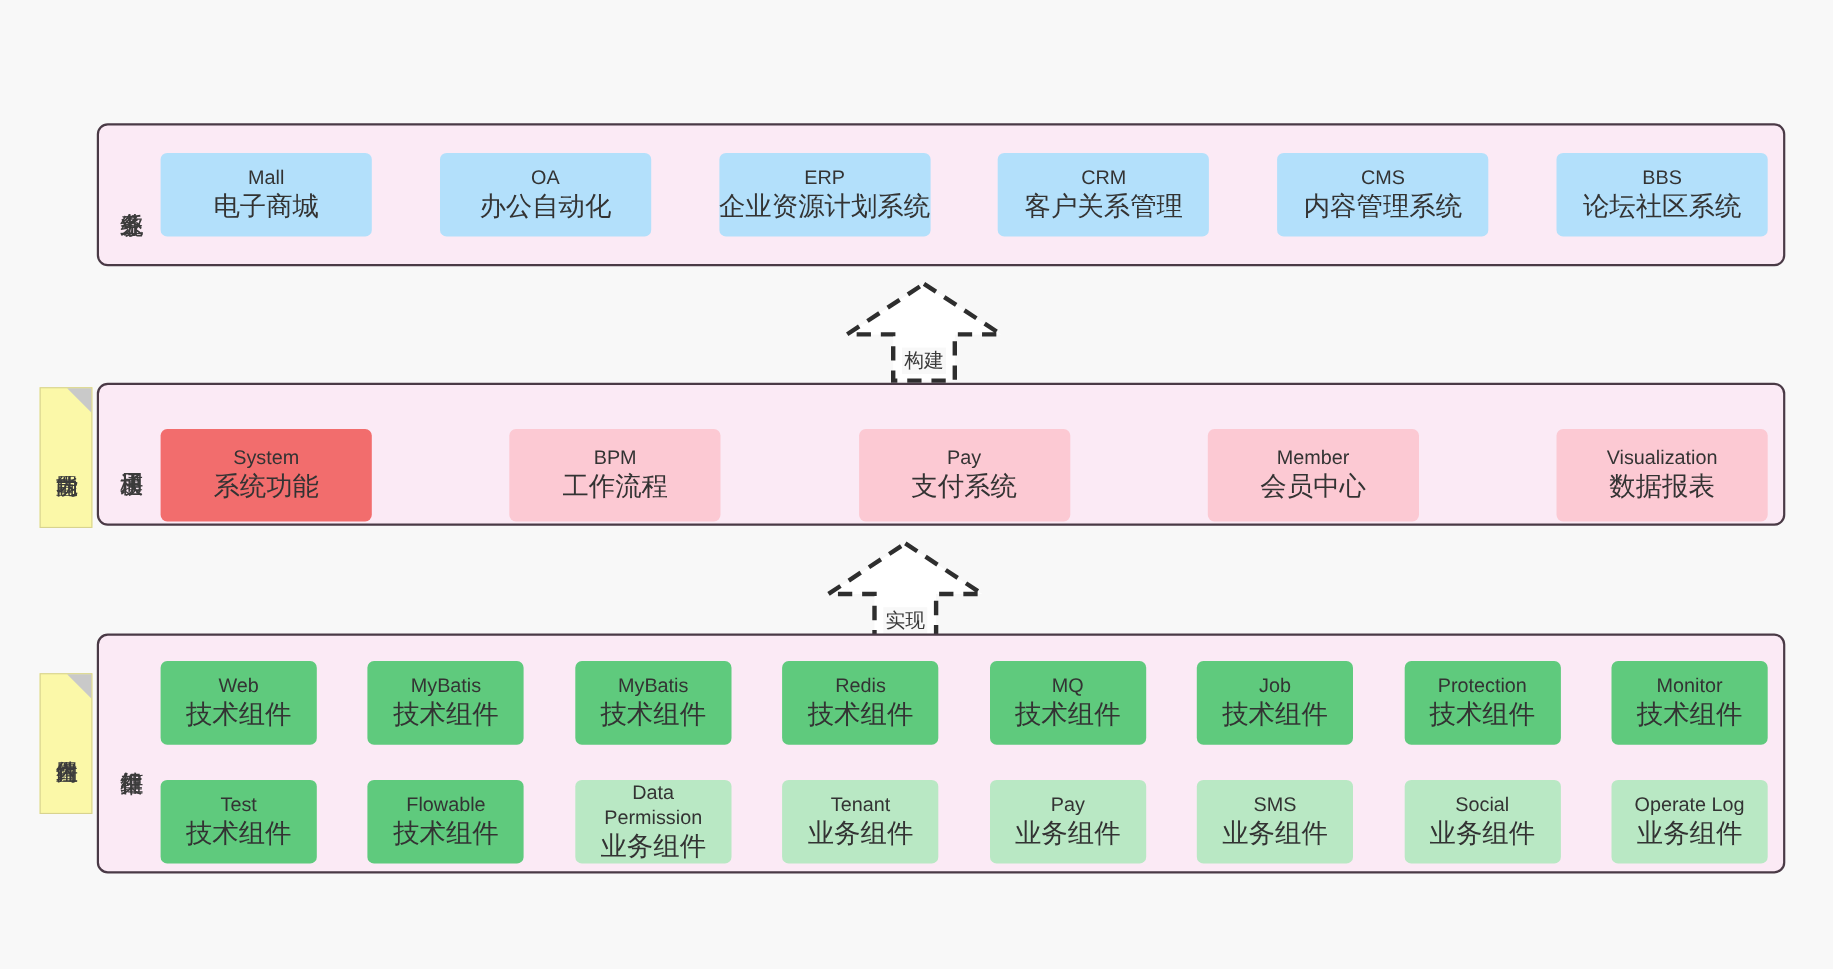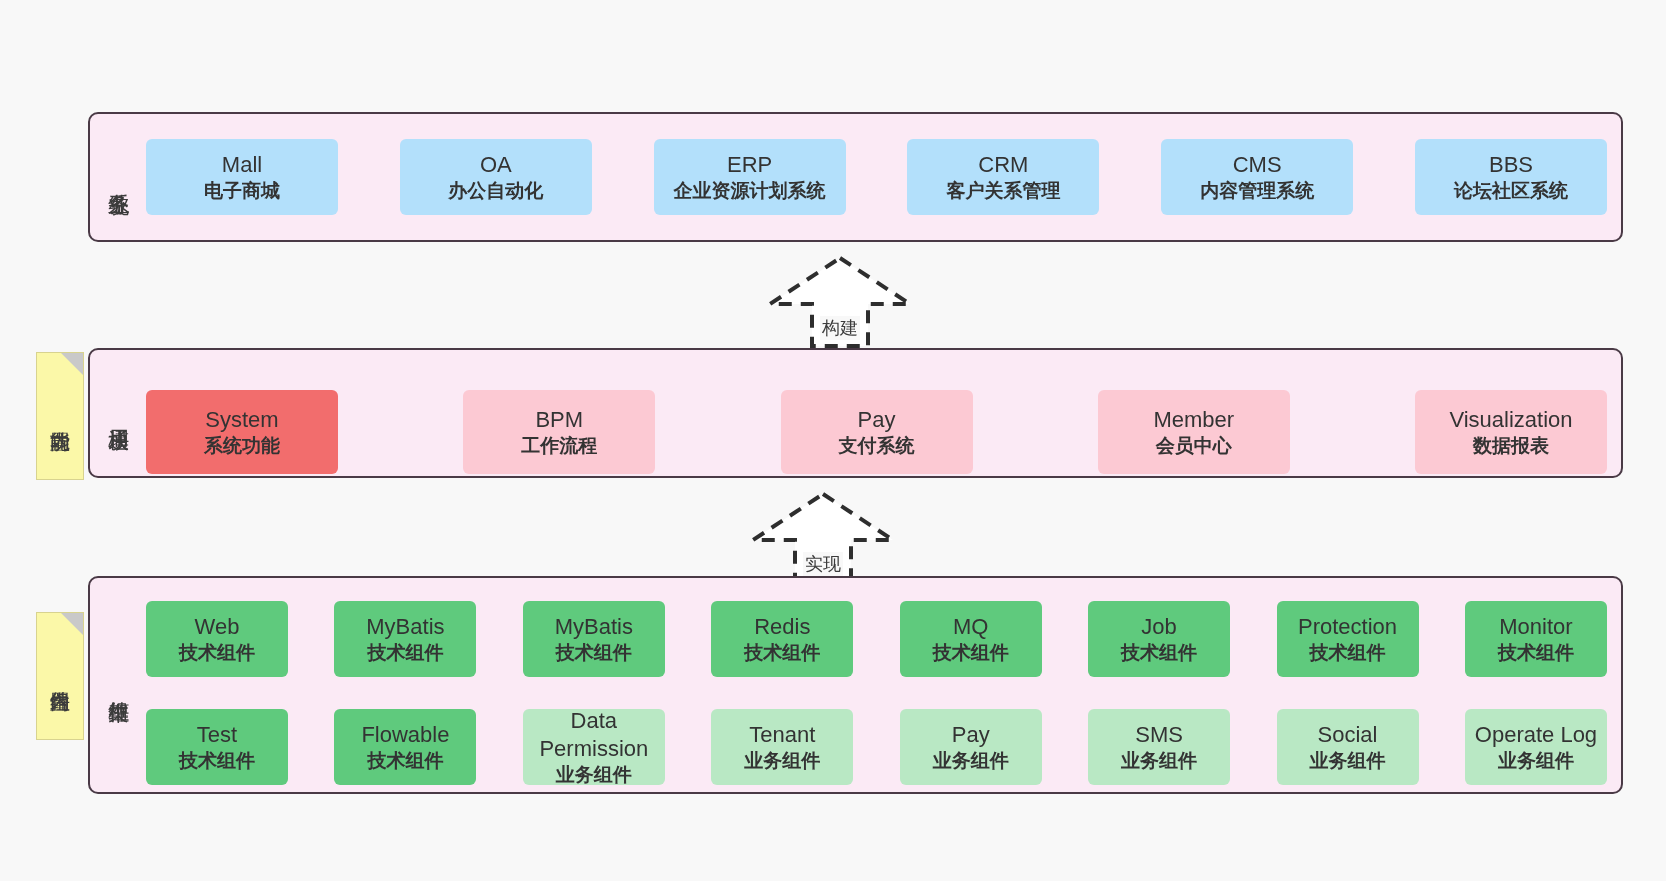--- a/index.html
+++ b/index.html
@@ -70,27 +70,26 @@
     display: flex;
     flex-direction: column;
     align-items: center;
     justify-content: center;
     text-align: center;
     box-sizing: border-box;
     line-height: 1.28;
     padding: 6px 6px;
   }
   .node .t1 {
-    font-size: 22px;
+    font-size: 18px;
     white-space: normal;
   }
   .node .t2 {
-    font-size: 19px;
+    font-size: 24px;
     white-space: nowrap;
-    font-weight: bold;
   }
 
   
   .row-business .node {
     background: #b3e0fb;
     width: 192px;
     height: 76px;
   }
   
   .row-modules .node {

